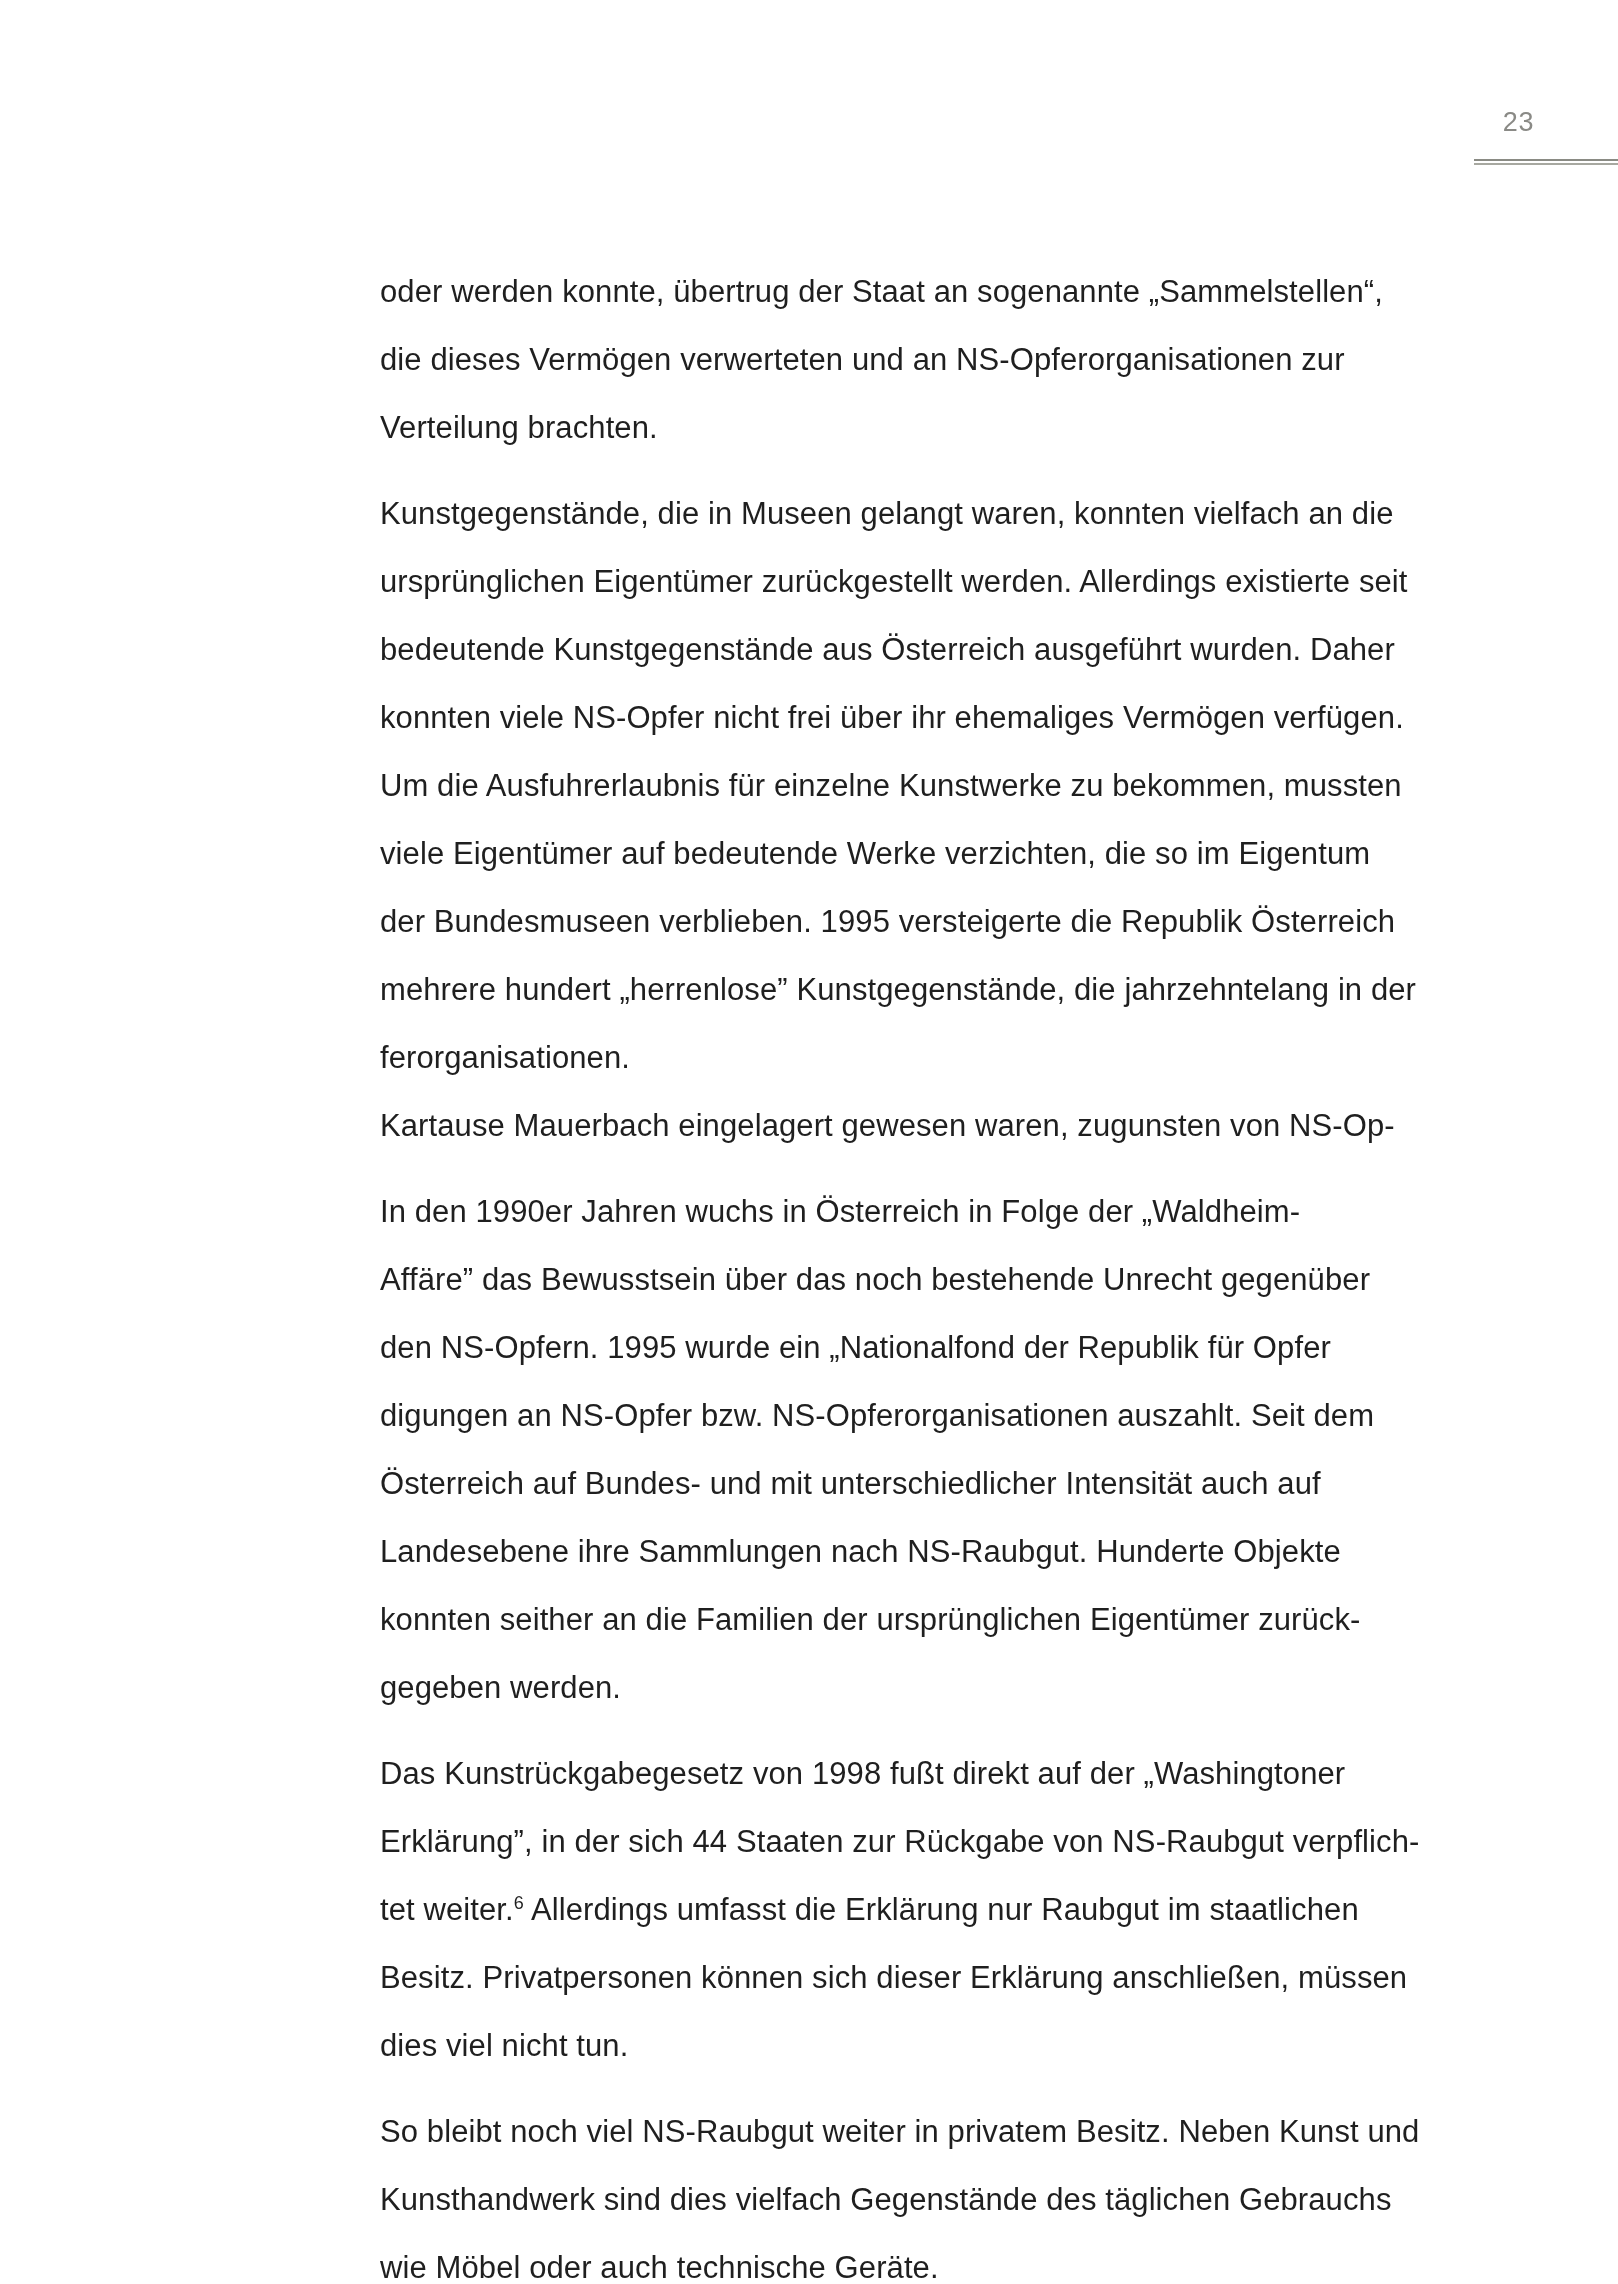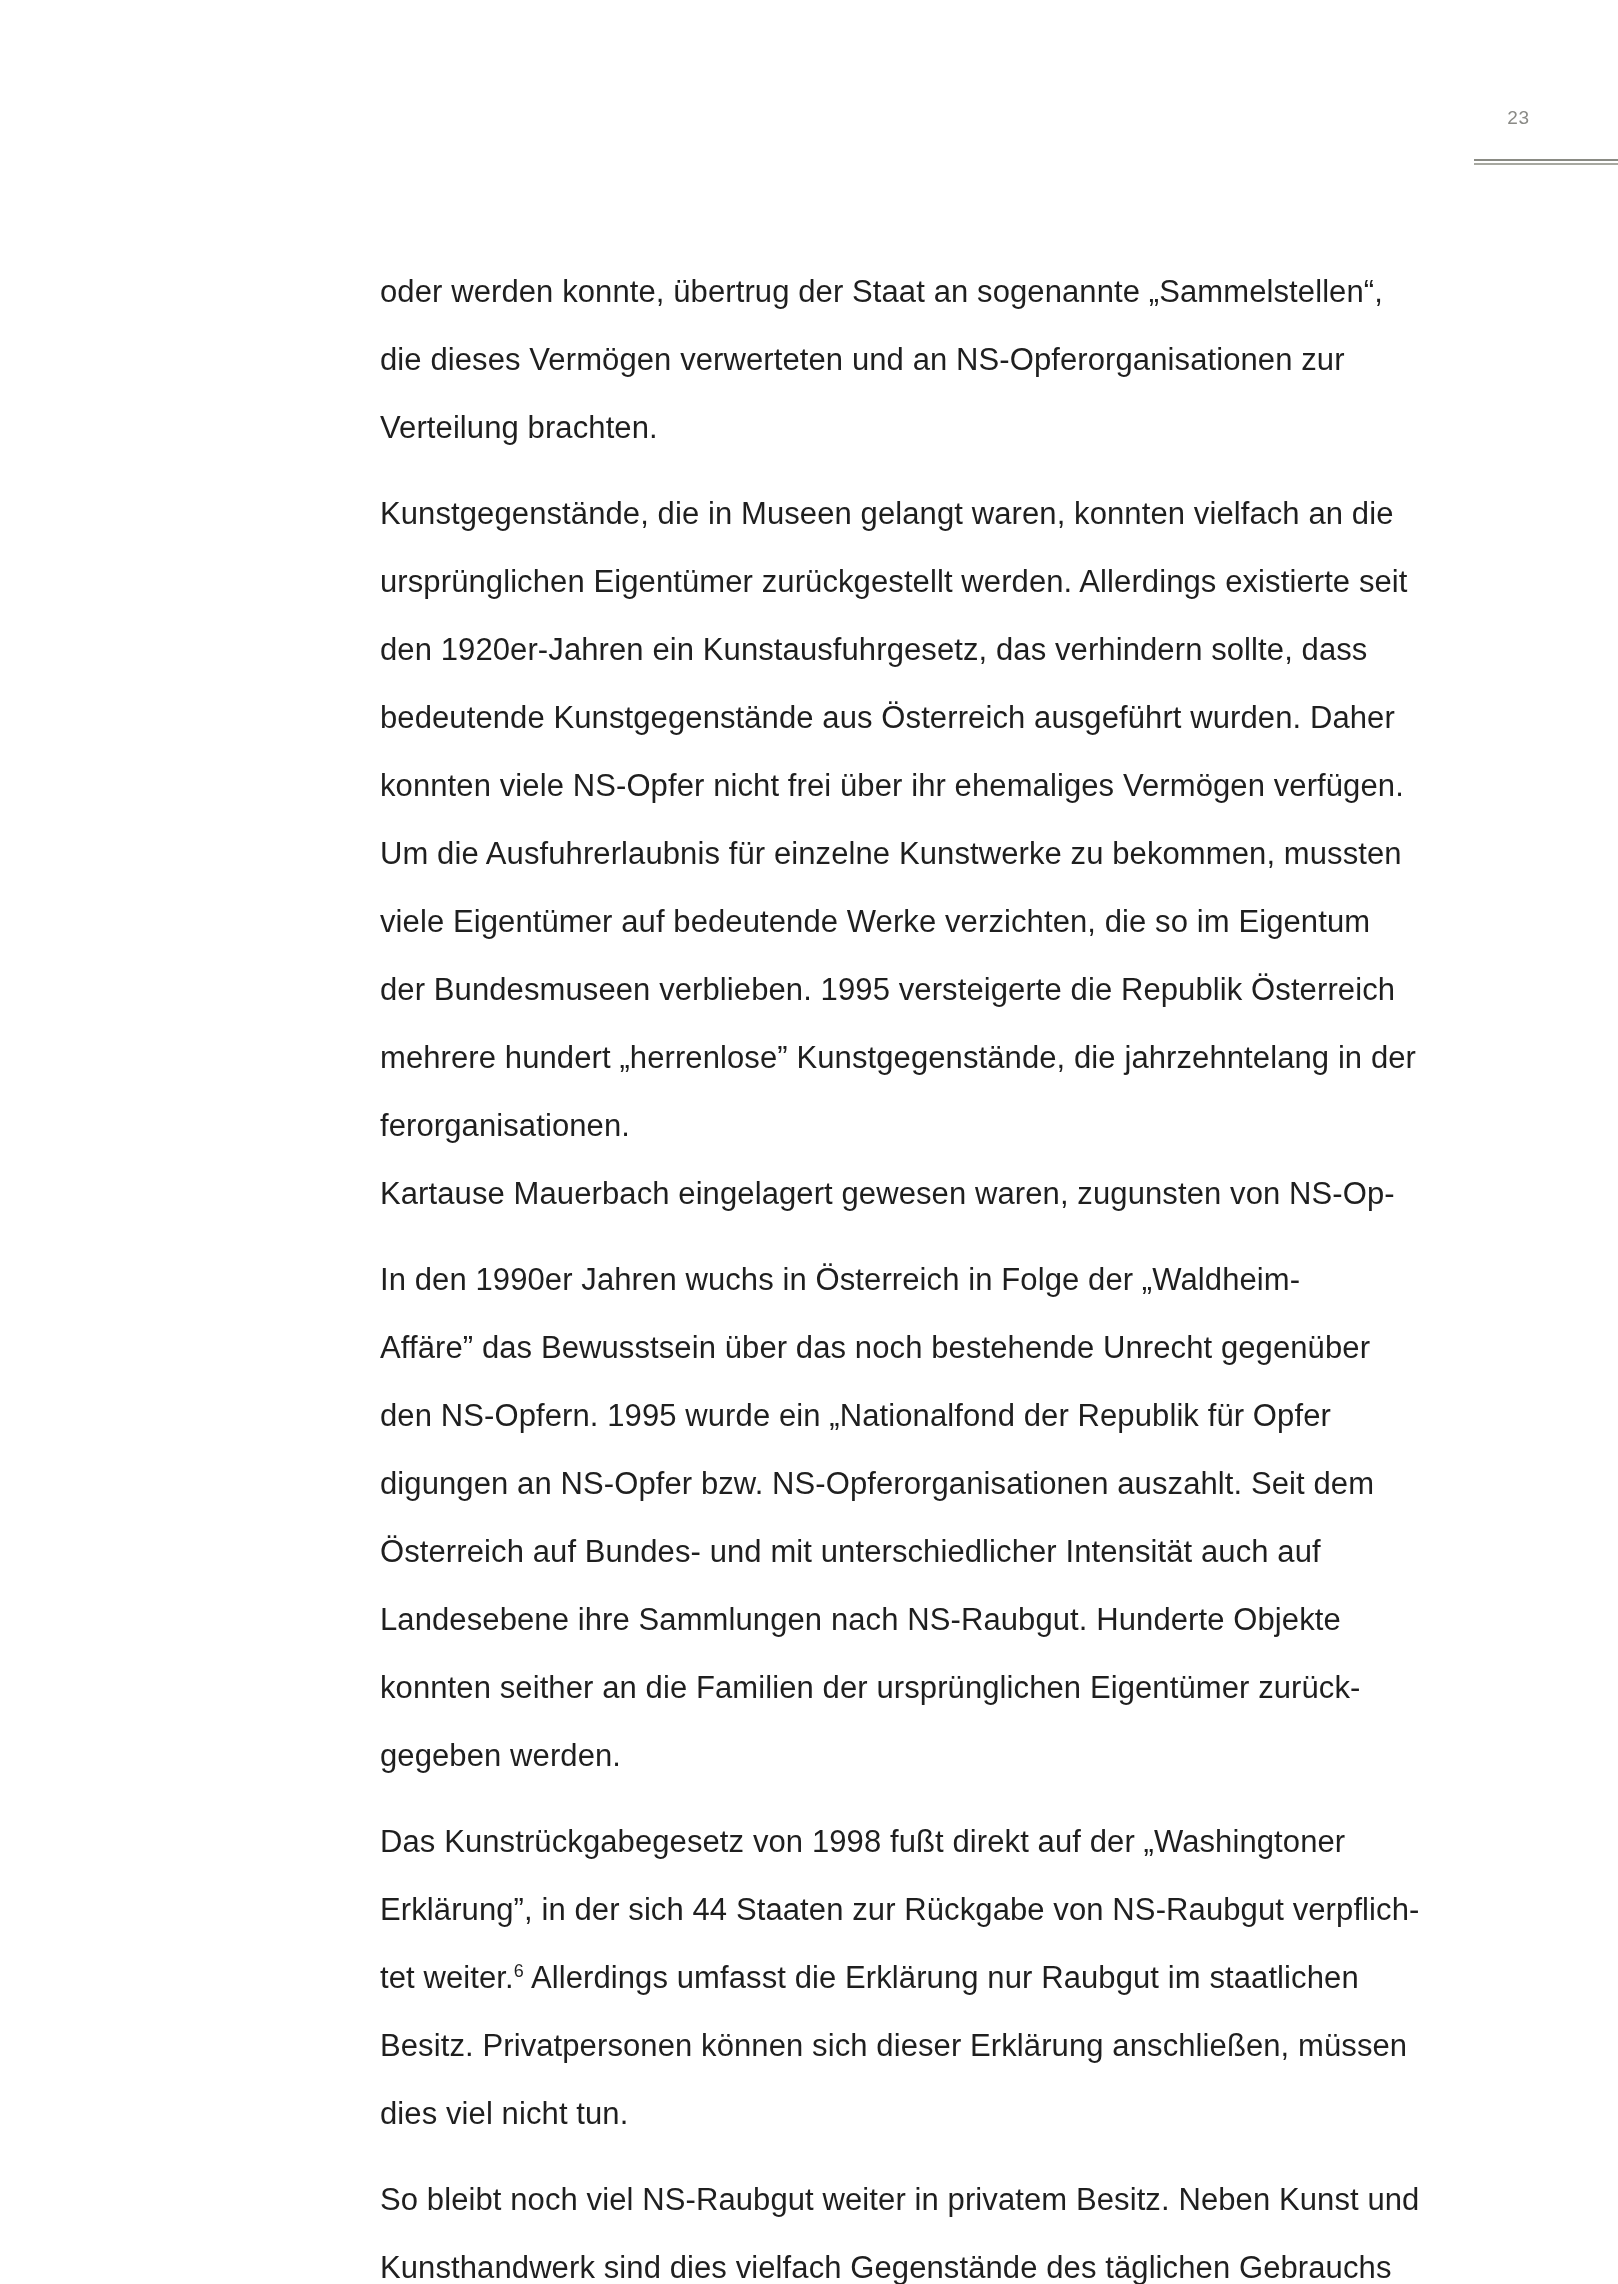--- a/index.html
+++ b/index.html
@@ -15,21 +15,21 @@
       font-family: "Liberation Sans", sans-serif;
       color: #1f1f1f;
     }
     .page-number {
       position: absolute;
       top: 107px;
       left: 1474px;
       width: 89px;
       text-align: center;
       font-family: "Liberation Sans", sans-serif;
-      font-size: 19px;
+      font-size: 27px;
       color: #8a8a86;
       letter-spacing: 0.8px;
     }
     .header-rule {
       position: absolute;
       top: 159px;
       left: 1474px;
       right: 0;
       height: 1.6px;
       background: #8a8b84;
@@ -73,21 +73,20 @@
 <div class="body-text">
   <p class="paragraph">
     <span class="line">oder werden konnte, übertrug der Staat an sogenannte „Sammelstellen“,</span>
     <span class="line">die dieses Vermögen verwerteten und an NS-Opferorganisationen zur</span>
     <span class="line">Verteilung brachten.</span>
   </p>
 
   <p class="paragraph">
     <span class="line">Kunstgegenstände, die in Museen gelangt waren, konnten vielfach an die</span>
     <span class="line">ursprünglichen Eigentümer zurückgestellt werden. Allerdings existierte seit</span>
-    <span class="line">den 1920er-Jahren ein Kunstausfuhrgesetz, das verhindern sollte, dass</span>
     <span class="line">bedeutende Kunstgegenstände aus Österreich ausgeführt wurden. Daher</span>
     <span class="line">konnten viele NS-Opfer nicht frei über ihr ehemaliges Vermögen verfügen.</span>
     <span class="line">Um die Ausfuhrerlaubnis für einzelne Kunstwerke zu bekommen, mussten</span>
     <span class="line">viele Eigentümer auf bedeutende Werke verzichten, die so im Eigentum</span>
     <span class="line">der Bundesmuseen verblieben. 1995 versteigerte die Republik Österreich</span>
     <span class="line">mehrere hundert „herrenlose” Kunstgegenstände, die jahrzehntelang in der</span>
     <span class="line">ferorganisationen.</span>
     <span class="line">Kartause Mauerbach eingelagert gewesen waren, zugunsten von NS-Op-</span>
   </p>
 

